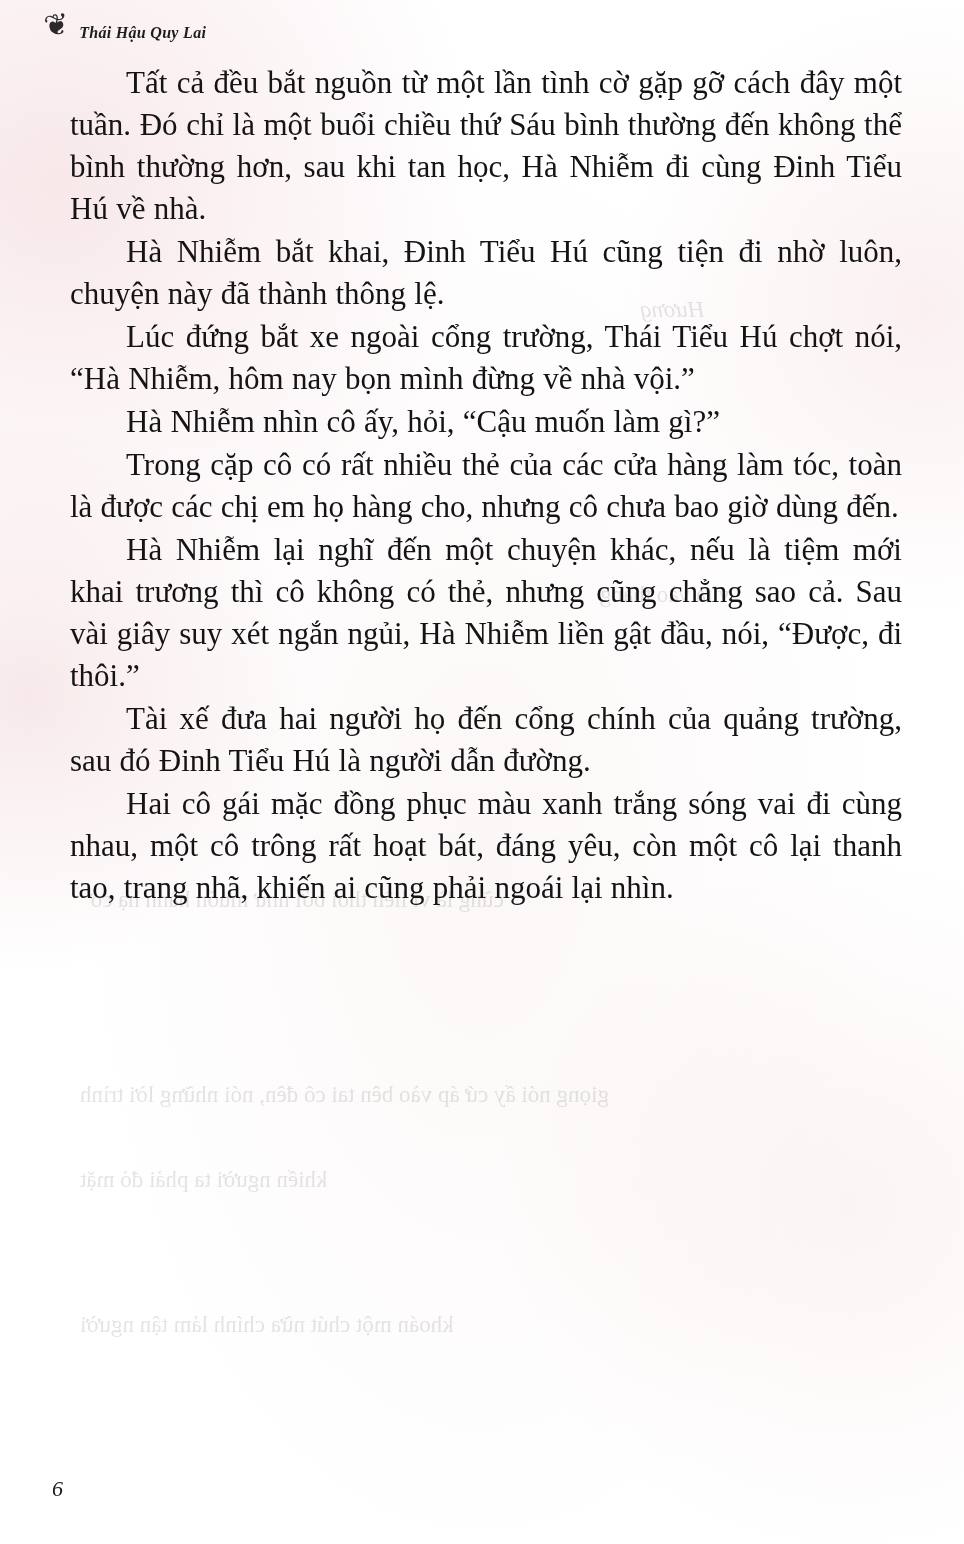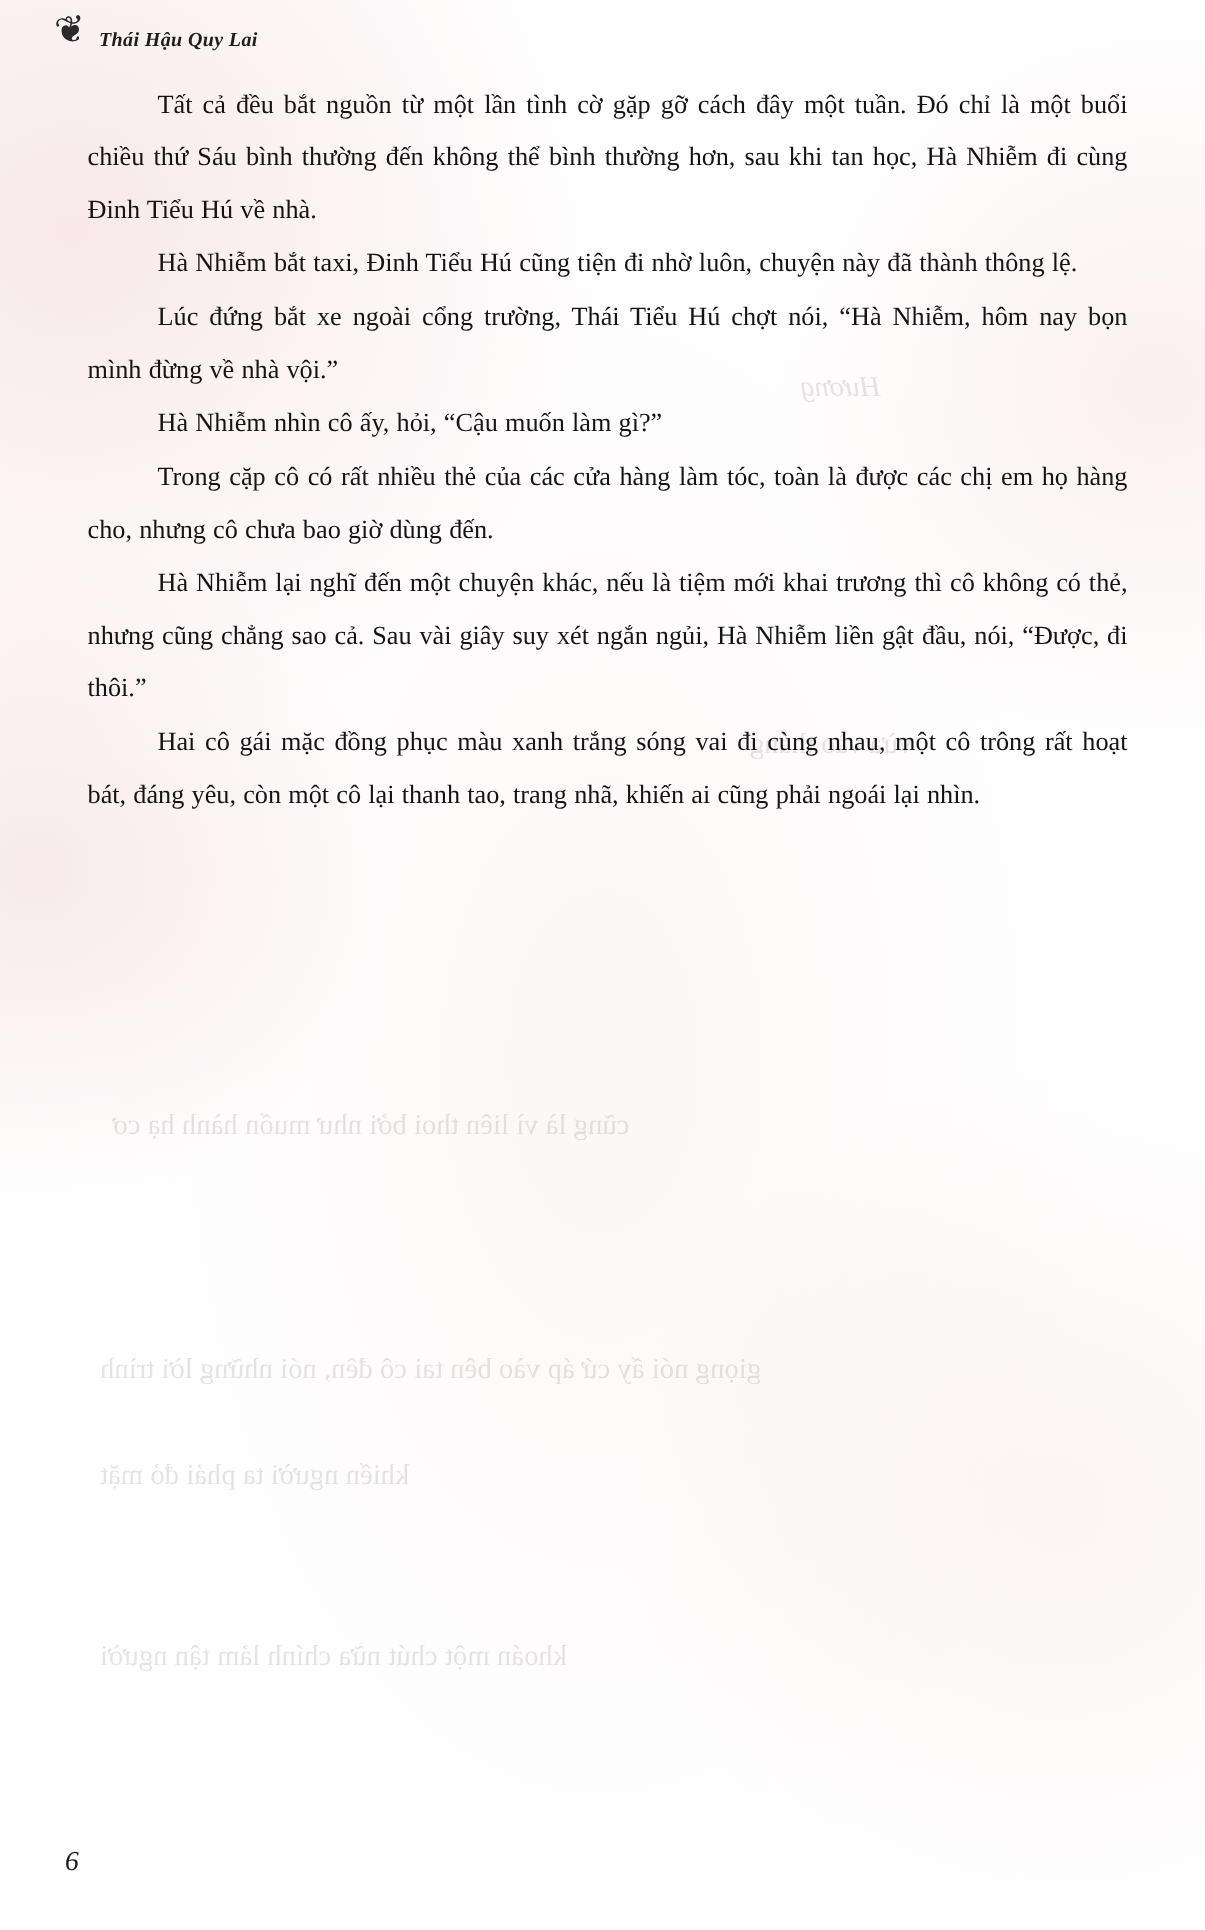--- a/index.html
+++ b/index.html
@@ -64,21 +64,21 @@
 
   .content {
     position: absolute;
     top: 62px;
     left: 70px;
     width: 832px;
   }
 
   .para {
     margin: 0 0 1px 0;
-    font-size: 21px;
+    font-size: 31px;
     line-height: 42px;
     text-align: justify;
     text-indent: 56px;
     word-spacing: 0.5px;
     color: #141414;
   }
   .para.last-line-left {
     text-align-last: left;
   }
 
@@ -117,22 +117,23 @@
 
   <div class="ghost" style="top:290px; left:640px; font-style:italic;">Hương</div>
   <div class="ghost" style="top:575px; left:600px;">vừa vào tháng</div>
   <div class="ghost" style="top:880px; left:90px;">cũng là vì liên thoi bởi như muốn hành hạ cơ</div>
   <div class="ghost" style="top:1075px; left:80px;">giọng nói ấy cứ áp vào bên tai cô đên, nói những lời trình</div>
   <div class="ghost" style="top:1160px; left:80px;">khiến người ta phải đỏ mặt</div>
   <div class="ghost" style="top:1305px; left:80px;">khoán một chút nữa chính lảm tận người</div>
 
   <div class="content">
     <p class="para last-line-left">Tất cả đều bắt nguồn từ một lần tình cờ gặp gỡ cách đây một tuần. Đó chỉ là một buổi chiều thứ Sáu bình thường đến không thể bình thường hơn, sau khi tan học, Hà Nhiễm đi cùng Đinh Tiểu Hú về nhà.</p>
-    <p class="para last-line-left">Hà Nhiễm bắt taxi, Đinh Tiểu Hú cũng tiện đi nhờ luôn, chuyện này đã thành thông lệ.</p>
+    <p class="para last-line-left">Hà Nhiễm bắt khai, Đinh Tiểu Hú cũng tiện đi nhờ luôn, chuyện này đã thành thông lệ.</p>
     <p class="para last-line-left">Lúc đứng bắt xe ngoài cổng trường, Thái Tiểu Hú chợt nói, “Hà Nhiễm, hôm nay bọn mình đừng về nhà vội.”</p>
     <p class="para last-line-left">Hà Nhiễm nhìn cô ấy, hỏi, “Cậu muốn làm gì?”</p>
     <p class="para last-line-left">Trong cặp cô có rất nhiều thẻ của các cửa hàng làm tóc, toàn là được các chị em họ hàng cho, nhưng cô chưa bao giờ dùng đến.</p>
     <p class="para last-line-left">Hà Nhiễm lại nghĩ đến một chuyện khác, nếu là tiệm mới khai trương thì cô không có thẻ, nhưng cũng chẳng sao cả. Sau vài giây suy xét ngắn ngủi, Hà Nhiễm liền gật đầu, nói, “Được, đi thôi.”</p>
+    <p class="para last-line-left">Tài xế đưa hai người họ đến cổng chính của quảng trường, sau đó Đinh Tiểu Hú là người dẫn đường.</p>
     <p class="para last-line-left">Hai cô gái mặc đồng phục màu xanh trắng sóng vai đi cùng nhau, một cô trông rất hoạt bát, đáng yêu, còn một cô lại thanh tao, trang nhã, khiến ai cũng phải ngoái lại nhìn.</p>
   </div>
 
   <div class="folio">6</div>
 </div>
 
 </body></html>

